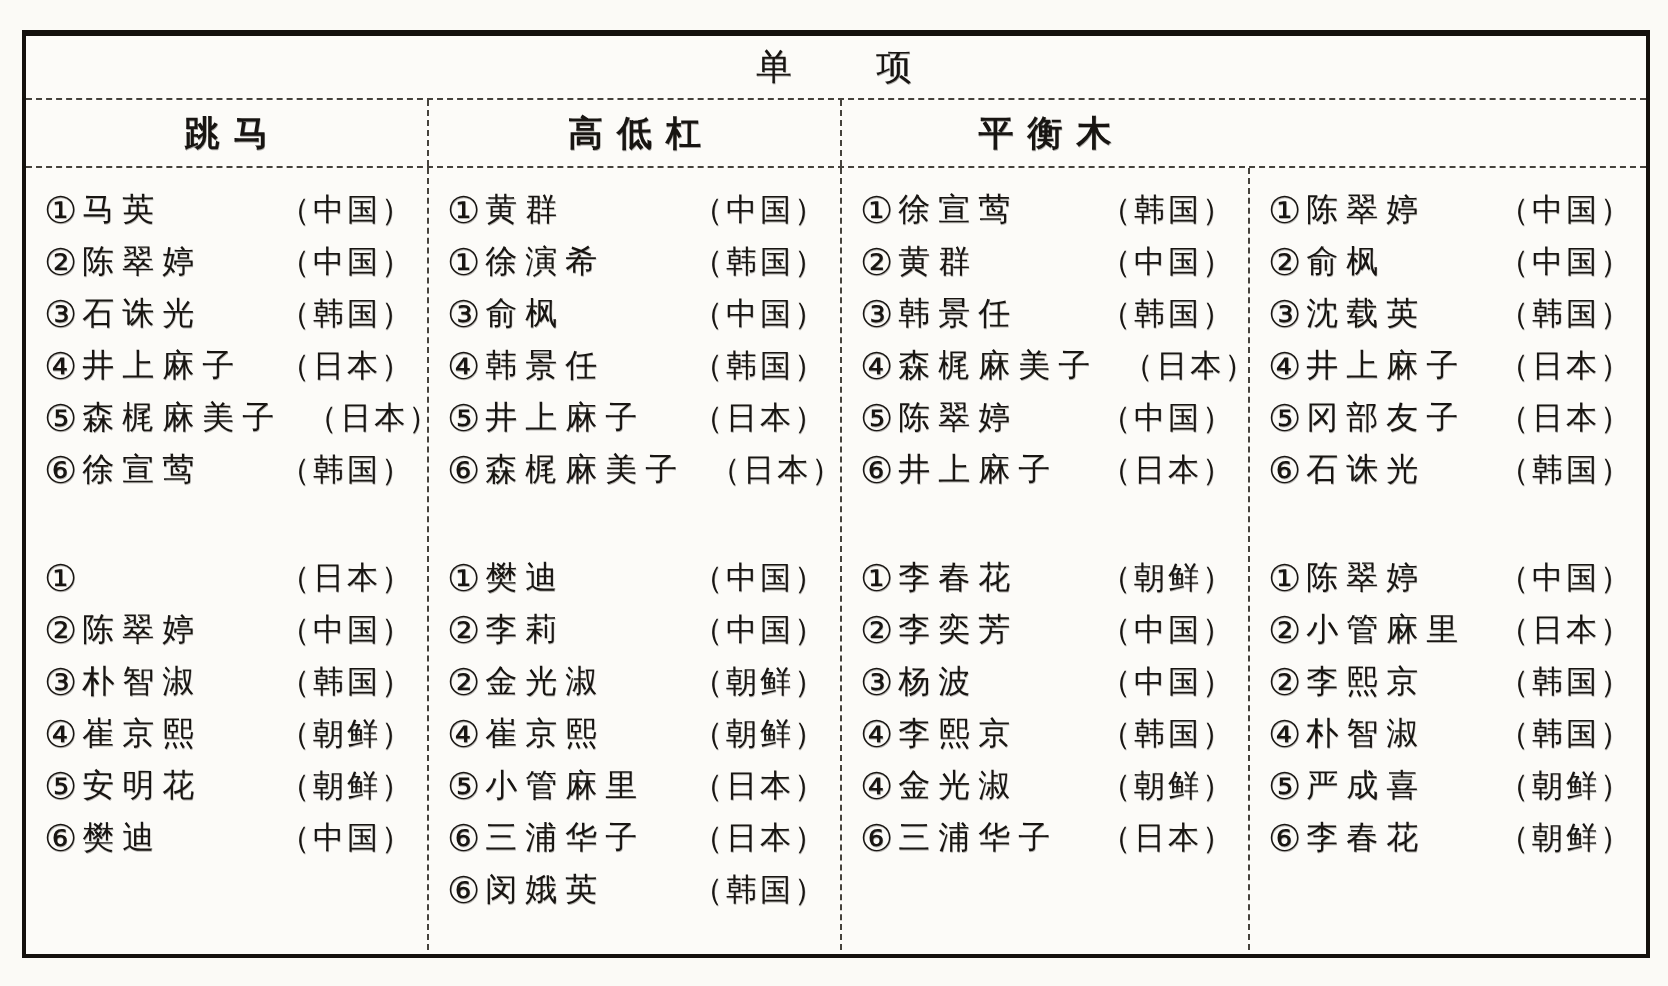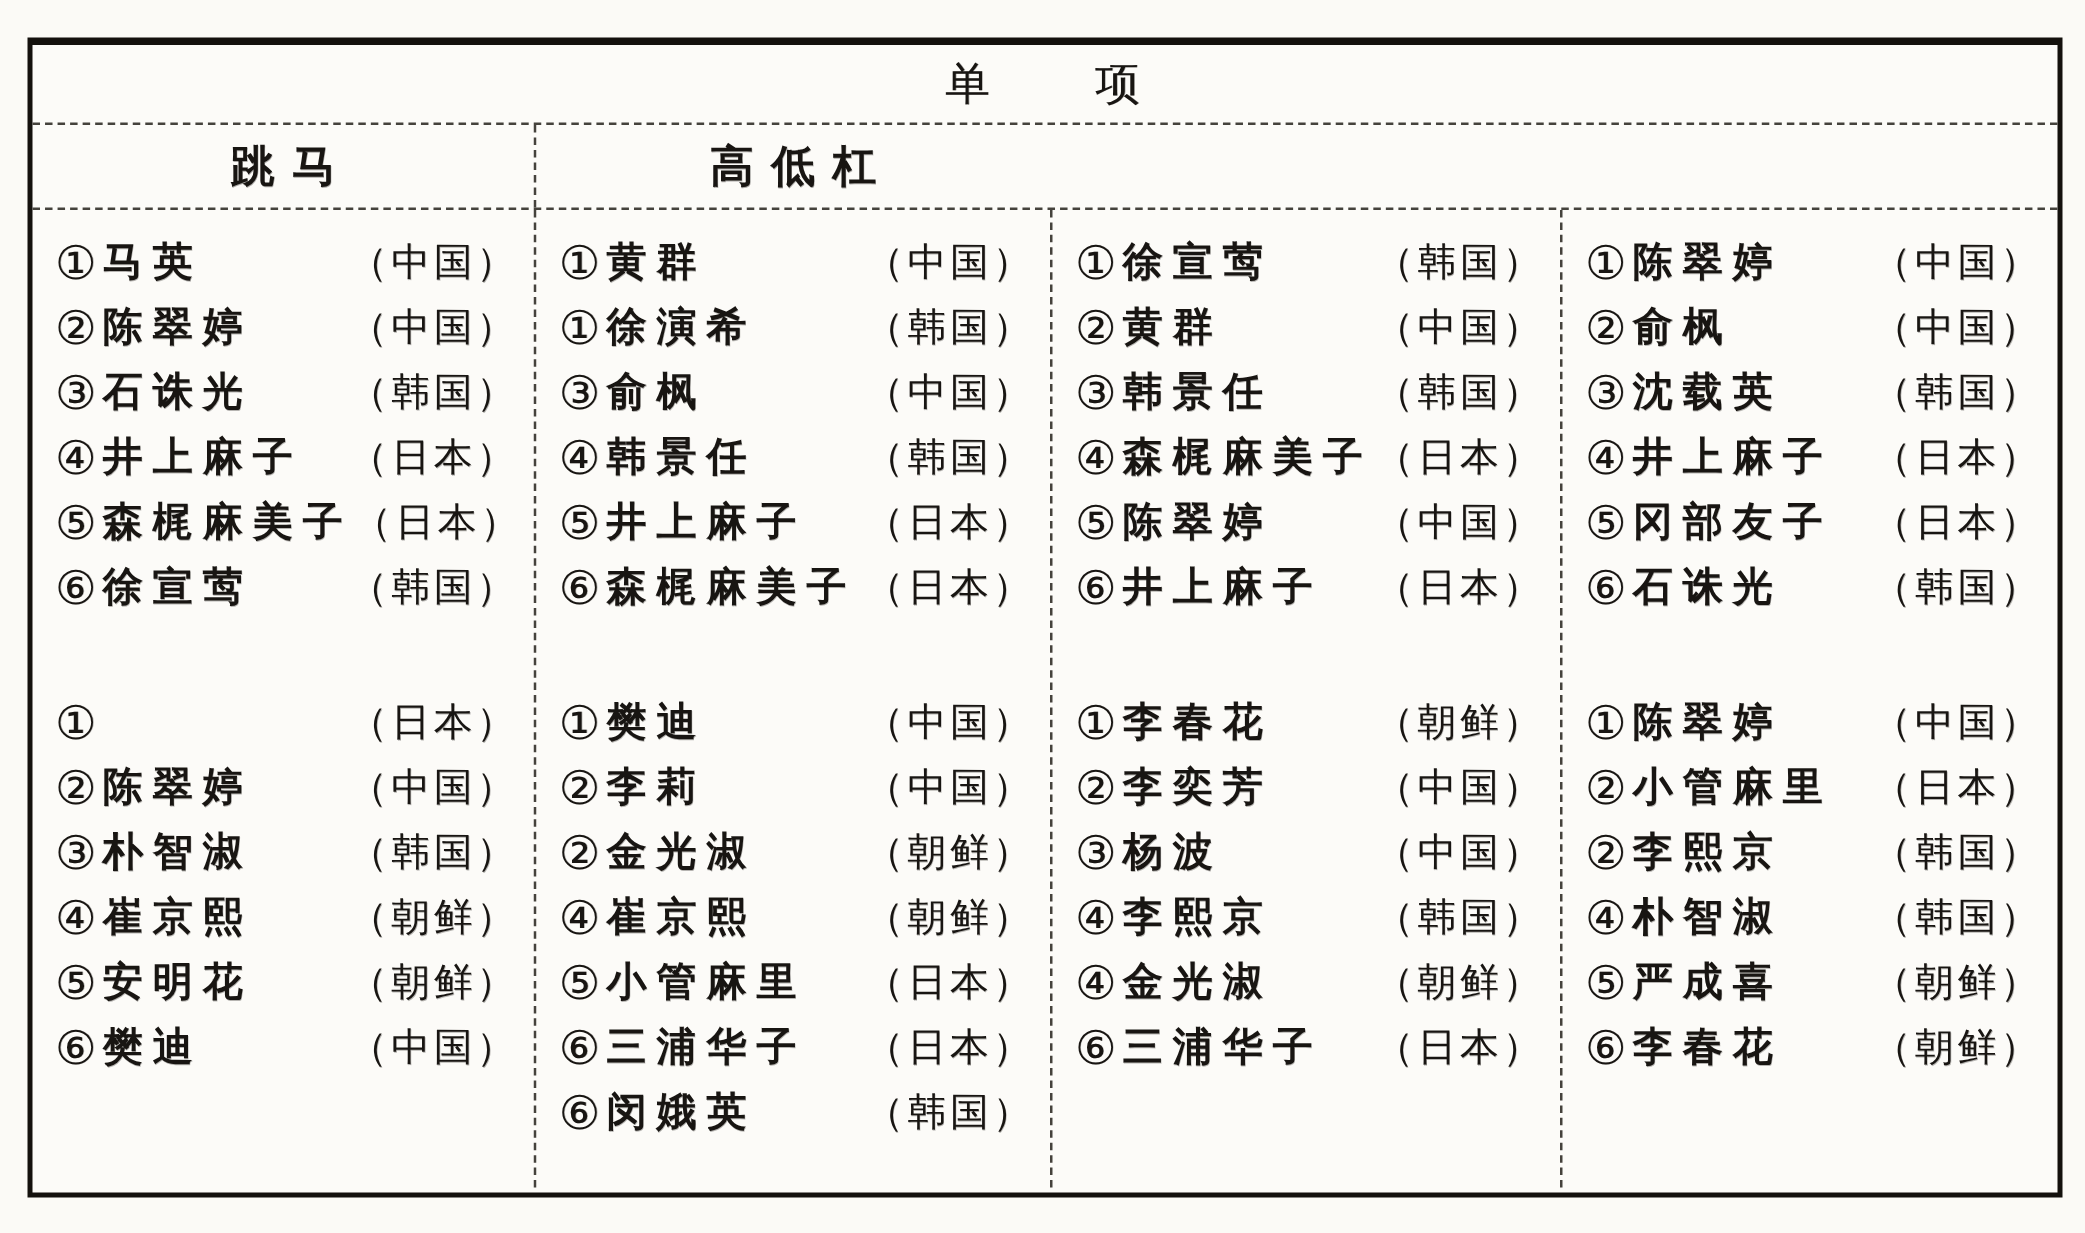--- a/index.html
+++ b/index.html
@@ -75,32 +75,33 @@
     font-size: 32px;
     white-space: nowrap;
     text-shadow: 0.5px 0.5px 0 rgba(20,17,13,.3);
   }
   .entry .left { display: flex; align-items: center; }
   .rank {
     font-size: 37px;
     line-height: 1;
     margin-right: 5px;
   }
-  .name { letter-spacing: 8px; font-weight: bold; }
-  .country { letter-spacing: 3px; font-size: 31px; }
+  .name { letter-spacing: 8px; }
+  .country { letter-spacing: 3px; font-size: 31px; margin-left: 24px; }
 </style>
 </head>
 <body>
 
 <div class="scan-page">
   <div class="doc-table">
     <div class="title-row">单　　项</div>
     <div class="header-row" id="col-headers">
         <div class="hcell">跳马</div>
         <div class="hcell">高低杠</div>
+        <div class="hcell">平衡木</div>
       </div>
     <div class="body-row" id="col-body">
         <div class="bcell">
           <div class="block">
             <div class="entry">
               <span class="left">
                 <span class="rank">①</span>
                 <span class="name">马英</span>
               </span>
               <span class="country">（中国）</span>

